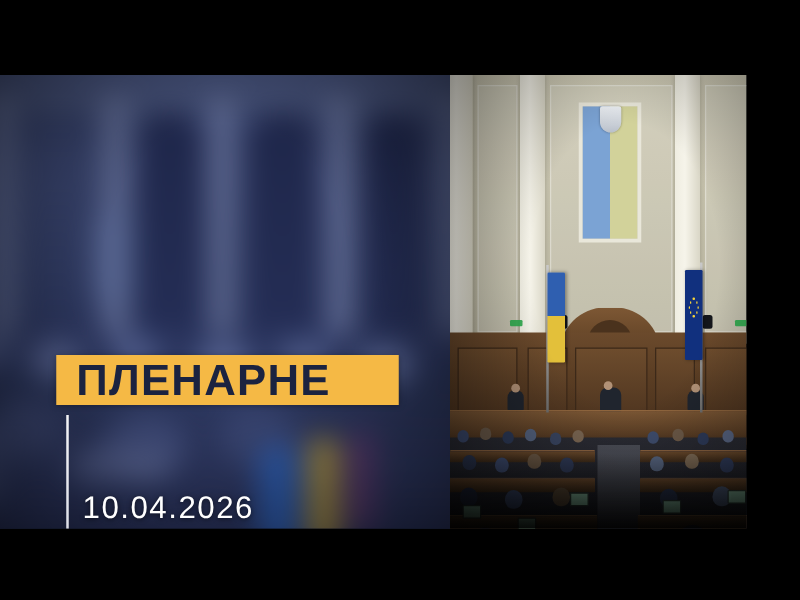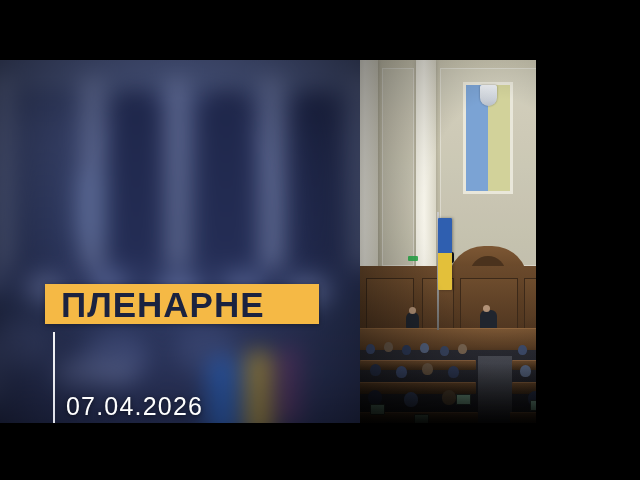--- a/index.html
+++ b/index.html
@@ -1,18 +1,18 @@
 <!DOCTYPE html>
 <html><head>
 <meta charset="utf-8">
 <style>
   html,body{margin:0;padding:0;background:#000;}
   body{width:640px;height:480px;overflow:hidden;font-family:"Liberation Sans",sans-serif;}
 
-  #stage{position:relative;width:536px;height:480px;background:#000;overflow:hidden;}
+  #stage{position:relative;width:597px;height:480px;background:#000;overflow:hidden;}
 
   
   .frame{position:absolute;left:0;right:0;top:60px;height:363px;overflow:hidden;}
 
   
   .left-pane{position:absolute;left:0;top:0;width:360px;height:100%;overflow:hidden;
              background:#222c4c;}
   .blurwrap{position:absolute;inset:-40px;filter:blur(11px) saturate(1.05);}
   .bl{position:absolute;border-radius:50%;}
 
@@ -270,19 +270,19 @@
       <div class="vign"></div>
     </div>
 
     <div class="vline"></div>
 
     <div class="band band-orange">
       <span>ПЛЕНАРНЕ</span>
     </div>
 
 
-    <div class="datetxt">07.04.2026</div>
+    <div class="datetxt">10.04.2026</div>
 
   </div>
 
   <div class="bar bar-top"></div>
   <div class="bar bar-bottom bar-bot"></div>
 </div>
 
 </body></html>

